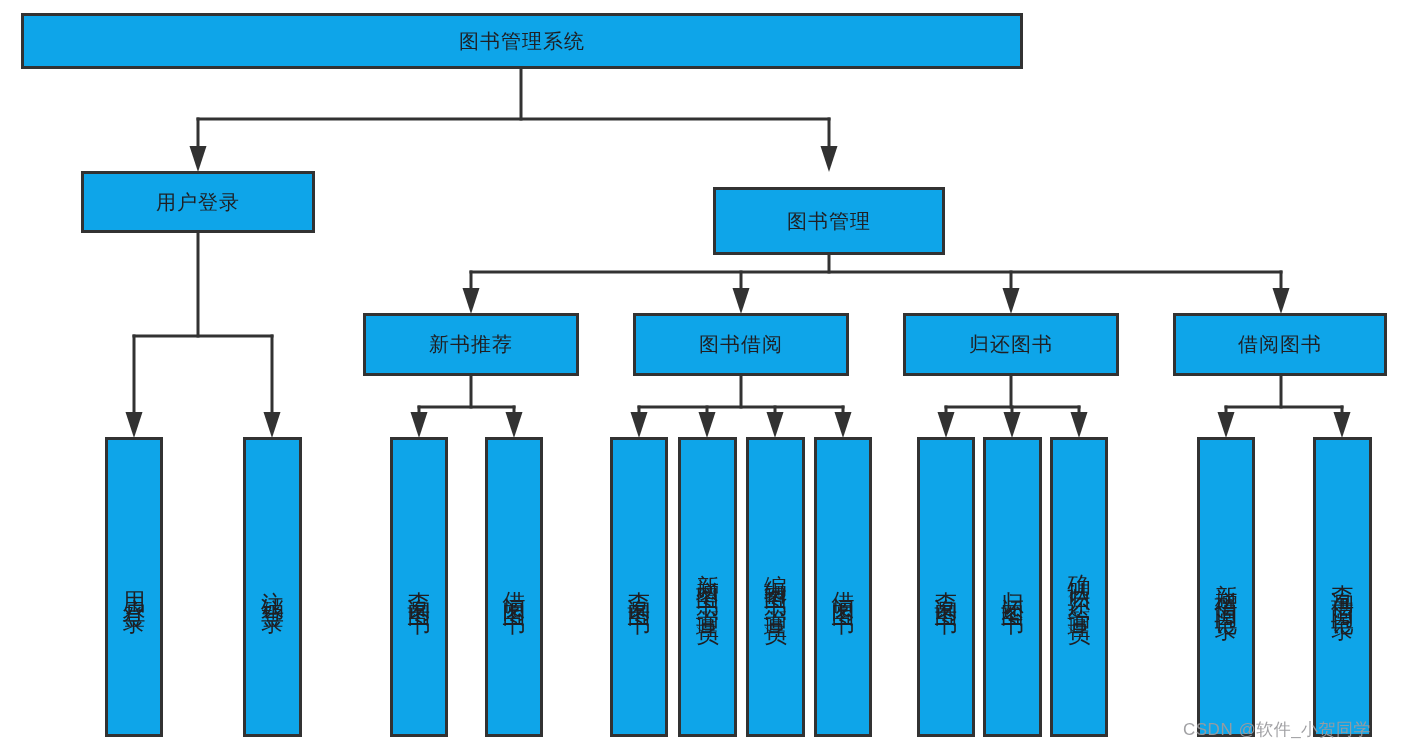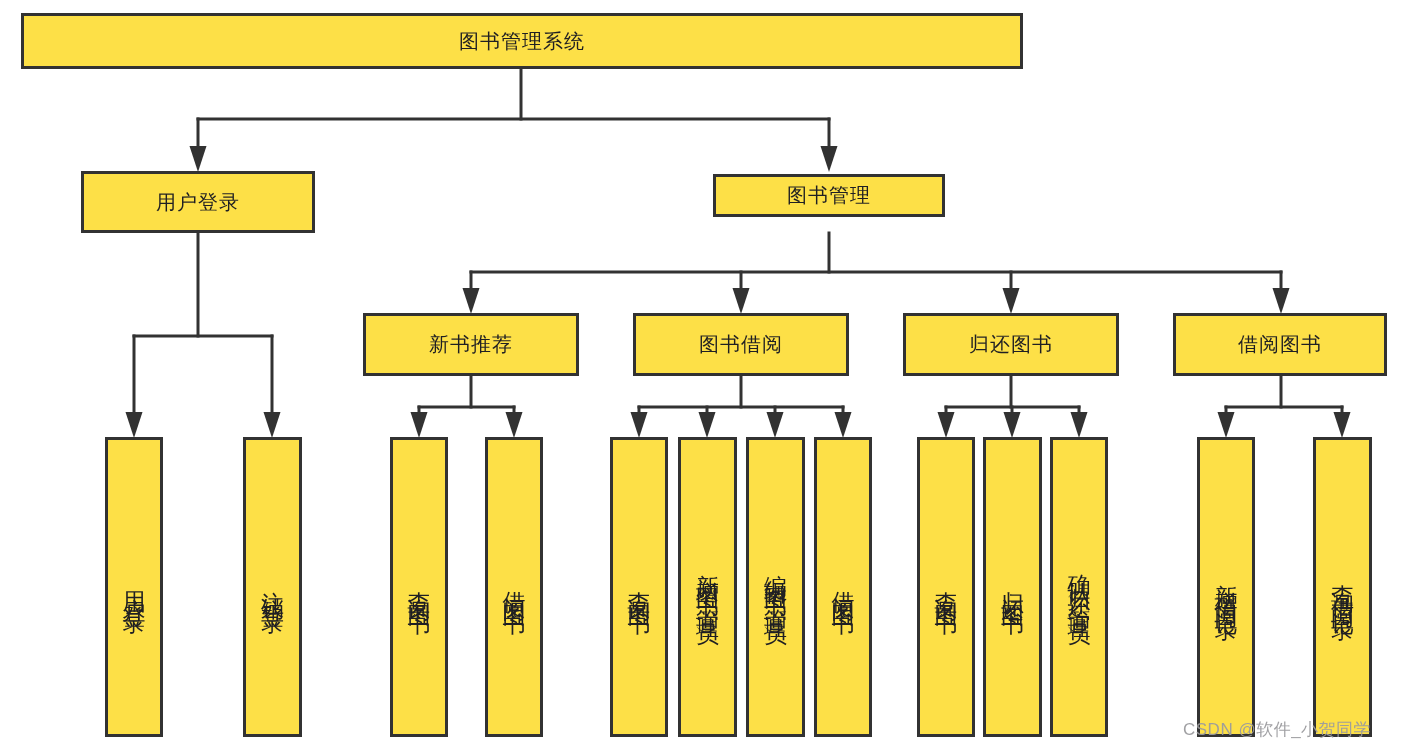--- a/index.html
+++ b/index.html
@@ -18,21 +18,21 @@
   .connectors {
     position: absolute;
     left: 0; top: 0;
     width: 1405px;
     height: 747px;
   }
   .node {
     position: absolute;
     box-sizing: border-box;
     border: 3px solid #323232;
-    background: #fde047;
+    background: #0ea5e9;
     color: #1f1f23;
     display: flex;
     align-items: center;
     justify-content: center;
     text-align: center;
   }
   .h-node {
     font-size: 20px;
     letter-spacing: 1px;
     white-space: nowrap;
@@ -126,21 +126,21 @@
       <polygon points="1003.5,412 1020.5,412 1012,438"></polygon>
       <polygon points="1070.5,412 1087.5,412 1079,438"></polygon>
       <polygon points="1217.5,412 1234.5,412 1226,438"></polygon>
       <polygon points="1333.5,412 1350.5,412 1342,438"></polygon>
     </g>
   </svg>
 
   <div class="node h-node" style="left:21px; top:13px; width:1002px; height:56px;">图书管理系统</div>
 
   <div class="node h-node" style="left:81px; top:171px; width:234px; height:62px;">用户登录</div>
-  <div class="node h-node" style="left:713px; top:174px; width:232px; height:43px;">图书管理</div>
+  <div class="node h-node" style="left:713px; top:187px; width:232px; height:68px;">图书管理</div>
 
   <div class="node h-node" style="left:633px; top:313px; width:216px; height:63px;">图书借阅</div>
   <div class="node h-node" style="left:363px; top:313px; width:216px; height:63px;">新书推荐</div>
   <div class="node h-node" style="left:903px; top:313px; width:216px; height:63px;">归还图书</div>
   <div class="node h-node" style="left:1173px; top:313px; width:214px; height:63px;">借阅图书</div>
 
   <div class="node v-node" style="left:105px; top:437px; width:58px; height:300px;">用户登录</div>
   <div class="node v-node" style="left:243px; top:437px; width:59px; height:300px;">注销登录</div>
 
   <div class="node v-node" style="left:390px; top:437px; width:58px; height:300px;">查询图书</div>

